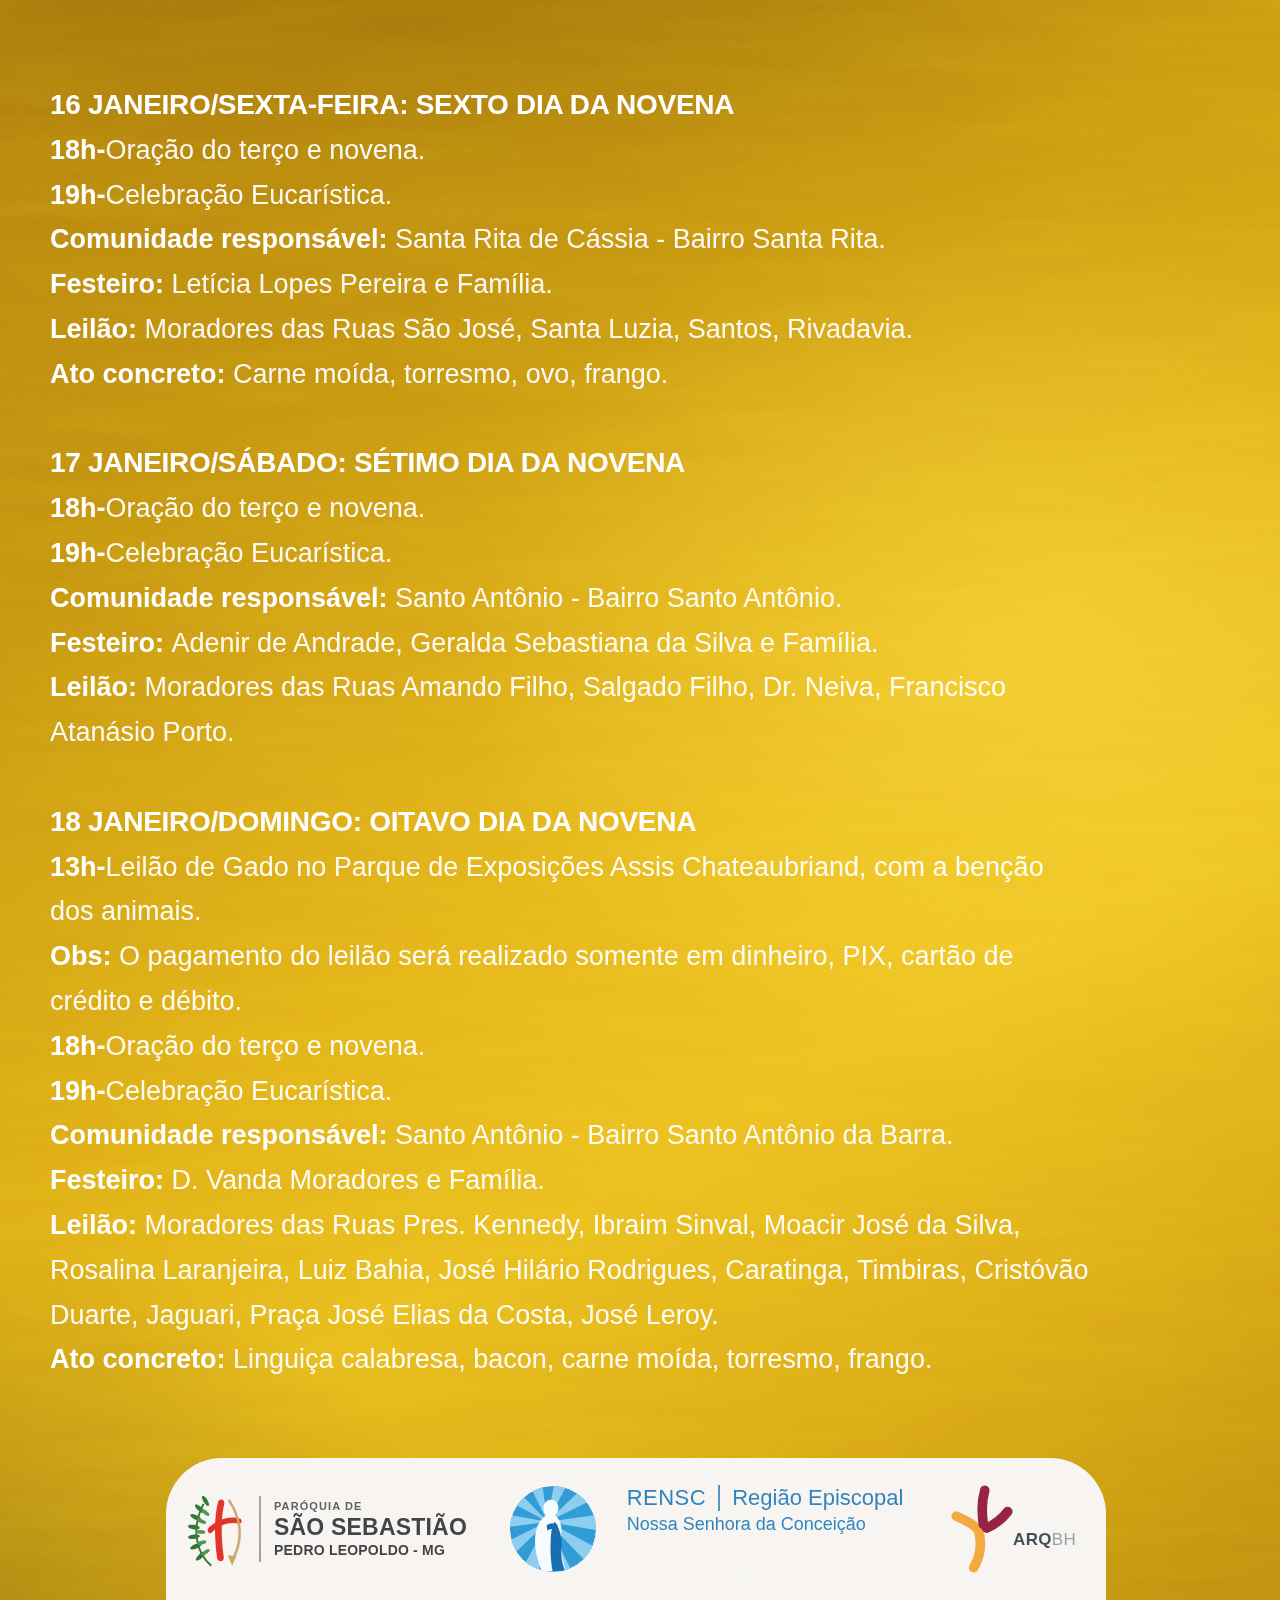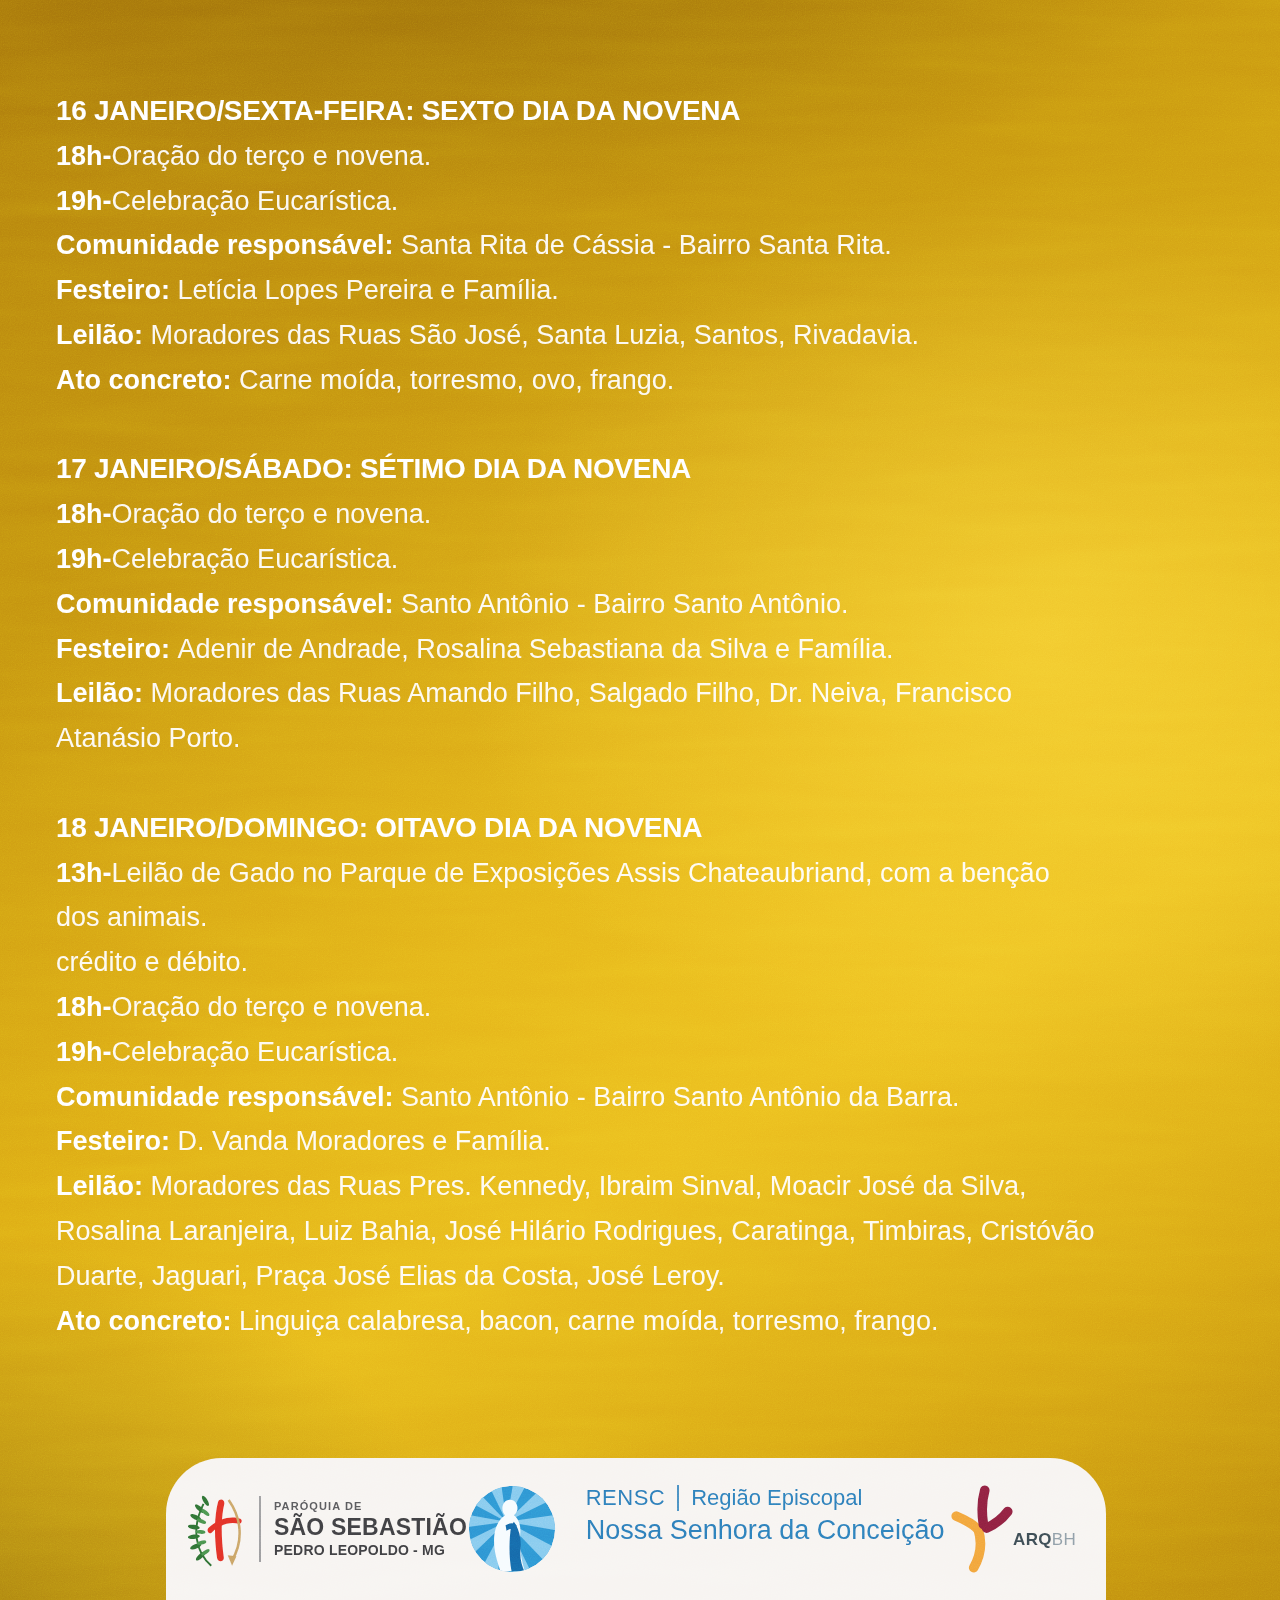--- a/index.html
+++ b/index.html
@@ -14,21 +14,21 @@
       radial-gradient(ellipse 780px 580px at -6% 103%, rgba(98,63,4,0.5), rgba(98,63,4,0) 72%),
       linear-gradient(150deg,#b07d0d 0%,#c59310 28%,#ddab15 52%,#e6b81b 66%,#d3a012 84%,#bc8a0f 100%);
   }
   .noise{position:absolute;inset:0;mix-blend-mode:overlay;pointer-events:none;}
 
   
   .content{
     position:absolute;left:40px;top:73px;width:1225px;
     color:#fff;font-size:27px;line-height:44.8px;
   }
-  .sec{margin:16px;}
+  .sec{margin:10px;}
   .sec + .sec{margin-top:44.8px;}
   .sec-title{
     margin:0;font-size:28px;line-height:44.8px;font-weight:800;
     letter-spacing:-0.3px;color:#ffffff;white-space:nowrap;
   }
   .line{white-space:nowrap;}
   .line .b{font-weight:700;color:#ffffff;}
   .line .r{font-weight:400;color:rgba(255,255,255,0.94);}
 
   
@@ -50,21 +50,21 @@
   .parish-name{font-size:23px;font-weight:800;letter-spacing:0.2px;color:#3e3e41;line-height:25px;}
   .parish-city{font-size:14px;font-weight:700;letter-spacing:0.2px;color:#3e3e41;margin-top:2px;}
 
   
   .rensc{display:flex;align-items:flex-start;}
   .rensc-circle{width:88px;height:88px;flex:0 0 auto;}
   .rensc-text{margin-left:30px;color:#2b7ab8;}
   .rensc-line1{display:flex;align-items:center;font-size:22px;line-height:26px;}
   .rensc-acronym{letter-spacing:0.5px;}
   .rensc-sep{display:inline-block;width:2px;height:26px;background:#2b7ab8;opacity:.85;margin:0 12px;}
-  .rensc-line2{font-size:27px;line-height:26px;margin-top:6px;}
+  .rensc-line2{font-size:18px;line-height:26px;}
 
   
   .arqbh{display:flex;align-items:center;}
   .arq-cross{width:74px;height:92px;flex:0 0 auto;}
   .arq-text{margin-left:-6px;margin-top:22px;font-size:17px;letter-spacing:0.3px;}
   .arq-bold{font-weight:800;color:#3b4a52;}
   .arq-light{font-weight:400;color:#8a99a3;}
 </style>
 </head>
 <body>
@@ -79,28 +79,29 @@
         <div class="line"><span class="b">Comunidade responsável: </span><span class="r">Santa Rita de Cássia - Bairro Santa Rita.</span></div>
         <div class="line"><span class="b">Festeiro: </span><span class="r">Letícia Lopes Pereira e Família.</span></div>
         <div class="line"><span class="b">Leilão: </span><span class="r">Moradores das Ruas São José, Santa Luzia, Santos, Rivadavia.</span></div>
         <div class="line"><span class="b">Ato concreto: </span><span class="r">Carne moída, torresmo, ovo, frango.</span></div>
       </section>
       <section class="sec">
         <h2 class="sec-title">17 JANEIRO/SÁBADO: SÉTIMO DIA DA NOVENA</h2>
         <div class="line"><span class="b">18h-</span><span class="r">Oração do terço e novena.</span></div>
         <div class="line"><span class="b">19h-</span><span class="r">Celebração Eucarística.</span></div>
         <div class="line"><span class="b">Comunidade responsável: </span><span class="r">Santo Antônio - Bairro Santo Antônio.</span></div>
-        <div class="line"><span class="b">Festeiro: </span><span class="r">Adenir de Andrade, Rosalina Sebastiana da Silva e Família.</span></div>
+        <div class="line"><span class="b">Festeiro: </span><span class="r">Adenir de Andrade, Geralda Sebastiana da Silva e Família.</span></div>
         <div class="line"><span class="b">Leilão: </span><span class="r">Moradores das Ruas Amando Filho, Salgado Filho, Dr. Neiva, Francisco</span></div>
         <div class="line"><span class="r">Atanásio Porto.</span></div>
       </section>
       <section class="sec">
         <h2 class="sec-title">18 JANEIRO/DOMINGO: OITAVO DIA DA NOVENA</h2>
         <div class="line"><span class="b">13h-</span><span class="r">Leilão de Gado no Parque de Exposições Assis Chateaubriand, com a benção</span></div>
         <div class="line"><span class="r">dos animais.</span></div>
+        <div class="line"><span class="b">Obs: </span><span class="r">O pagamento do leilão será realizado somente em dinheiro, PIX, cartão de</span></div>
         <div class="line"><span class="r">crédito e débito.</span></div>
         <div class="line"><span class="b">18h-</span><span class="r">Oração do terço e novena.</span></div>
         <div class="line"><span class="b">19h-</span><span class="r">Celebração Eucarística.</span></div>
         <div class="line"><span class="b">Comunidade responsável: </span><span class="r">Santo Antônio - Bairro Santo Antônio da Barra.</span></div>
         <div class="line"><span class="b">Festeiro: </span><span class="r">D. Vanda Moradores e Família.</span></div>
         <div class="line"><span class="b">Leilão: </span><span class="r">Moradores das Ruas Pres. Kennedy, Ibraim Sinval, Moacir José da Silva,</span></div>
         <div class="line"><span class="r">Rosalina Laranjeira, Luiz Bahia, José Hilário Rodrigues, Caratinga, Timbiras, Cristóvão</span></div>
         <div class="line"><span class="r">Duarte, Jaguari, Praça José Elias da Costa, José Leroy.</span></div>
         <div class="line"><span class="b">Ato concreto: </span><span class="r">Linguiça calabresa, bacon, carne moída, torresmo, frango.</span></div>
       </section>

